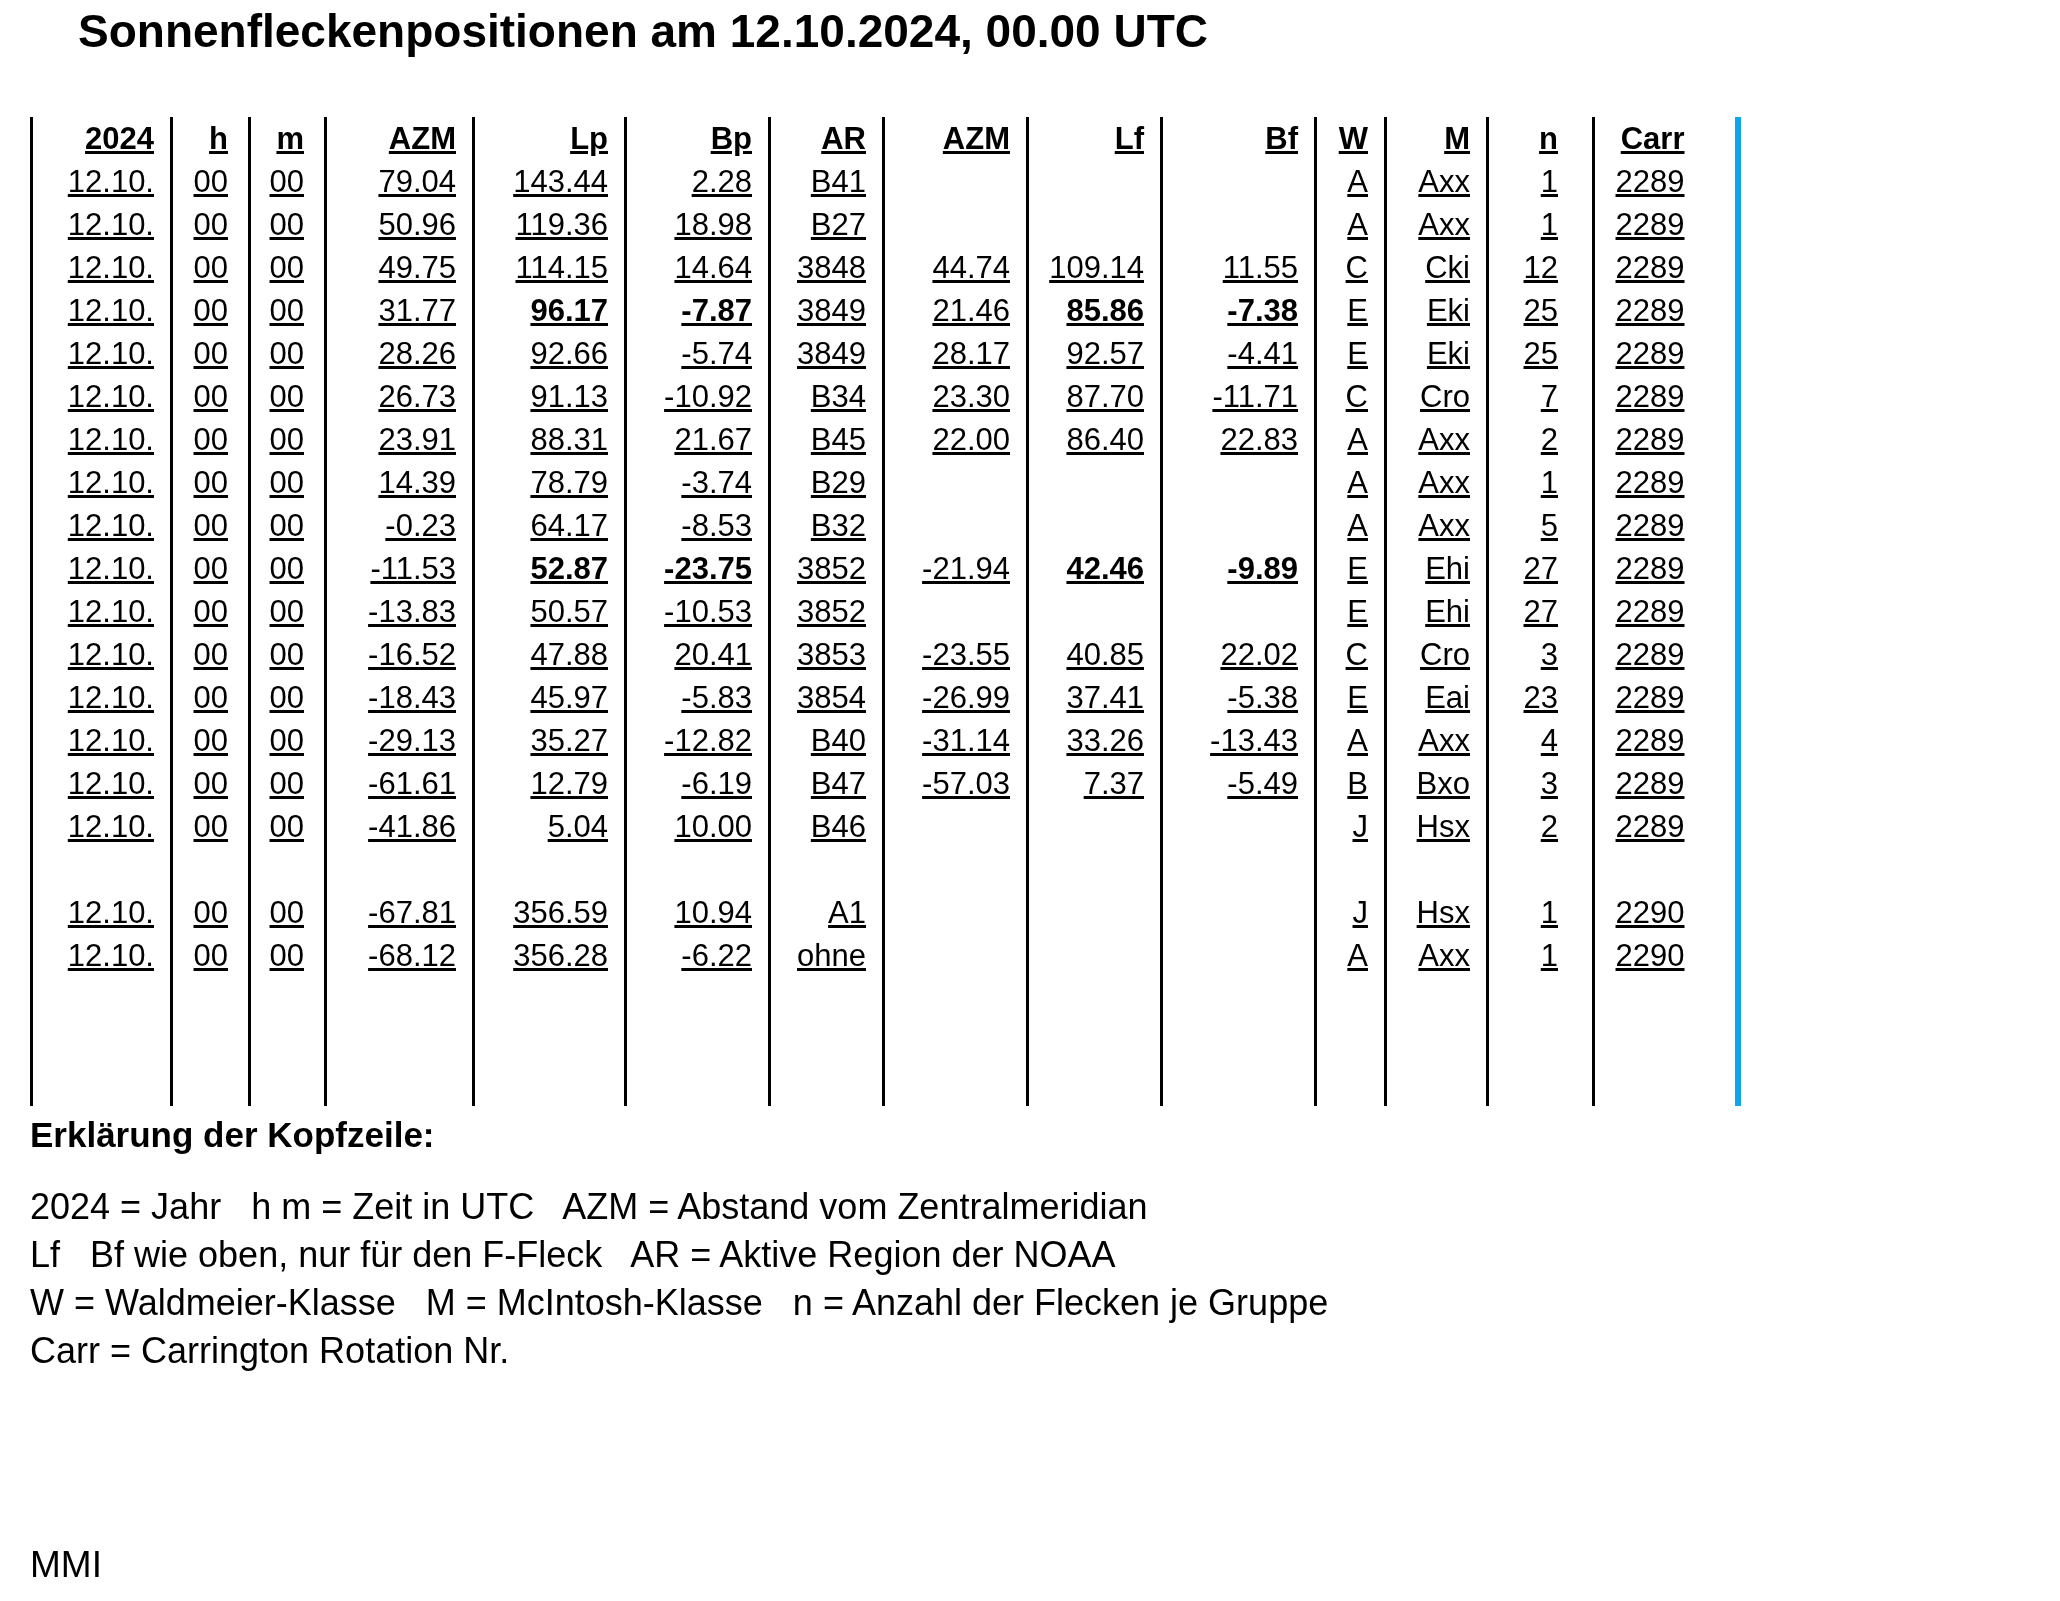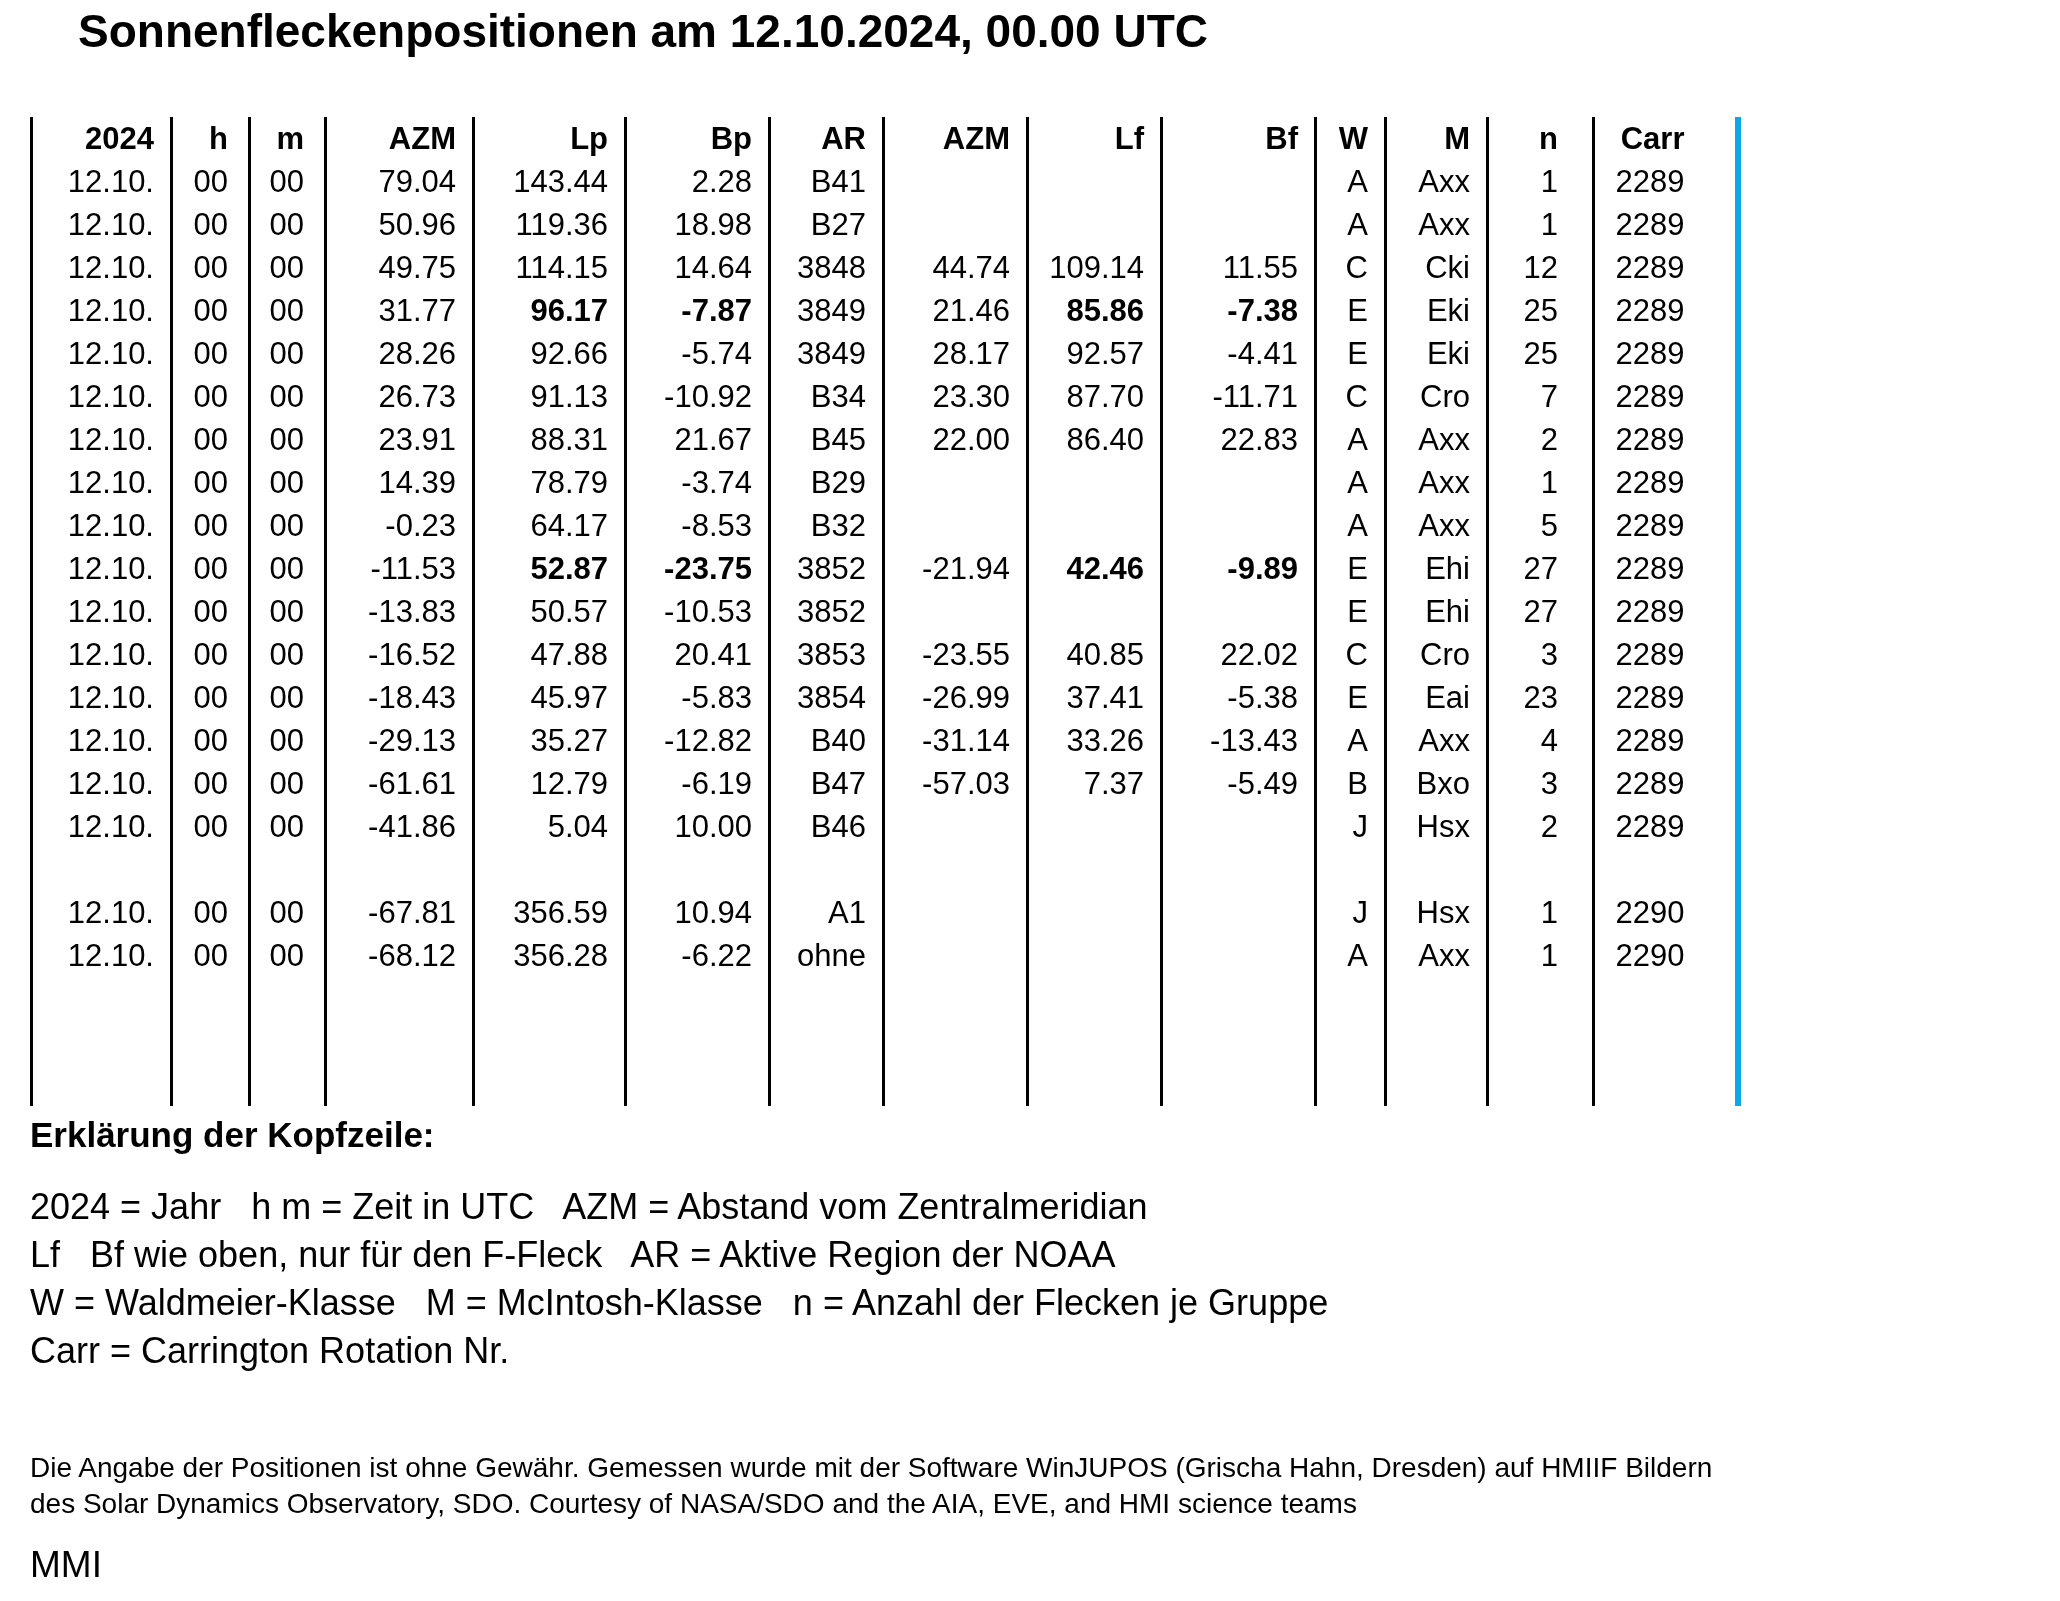--- a/index.html
+++ b/index.html
@@ -13,21 +13,21 @@
   .title{
     position:absolute;left:30px;top:4px;
     font-size:46px;font-weight:bold;line-height:54px;
     white-space:pre;
     margin-left:48px;
   }
   table.sunspot{
     position:absolute;left:30px;top:117px;
     border-collapse:collapse;table-layout:fixed;
     width:1706px;
-    font-size:31px;line-height:43px;
+    font-size:31px;line-height:43px;text-decoration:underline;
   }
   table.sunspot th, table.sunspot td{
     height:43px;
     padding:0 16px 0 0;
     text-align:right;
     white-space:nowrap;
     overflow:hidden;
     border-left:3px solid #000;
     font-weight:normal;
   }
@@ -460,20 +460,16 @@
 
   <div class="legend-heading">Erklärung der Kopfzeile:</div>
 
   <div class="legend-lines">
     <div class="legend-line">2024 = Jahr   h m = Zeit in UTC   AZM = Abstand vom Zentralmeridian</div>
     <div class="legend-line">Lf   Bf wie oben, nur für den F-Fleck   AR = Aktive Region der NOAA</div>
     <div class="legend-line">W = Waldmeier-Klasse   M = McIntosh-Klasse   n = Anzahl der Flecken je Gruppe</div>
     <div class="legend-line">Carr = Carrington Rotation Nr.</div>
   </div>
 
-  <div class="disclaimer">
-    <div>Die Angabe der Positionen ist ohne Gewähr. Gemessen wurde mit der Software WinJUPOS (Grischa Hahn, Dresden) auf HMIIF Bildern</div>
-    <div>des Solar Dynamics Observatory, SDO. Courtesy of NASA/SDO and the AIA, EVE, and HMI science teams</div>
-  </div>
 
   <div class="signature">MMI</div>
 
 </div>
 
 </body></html>

